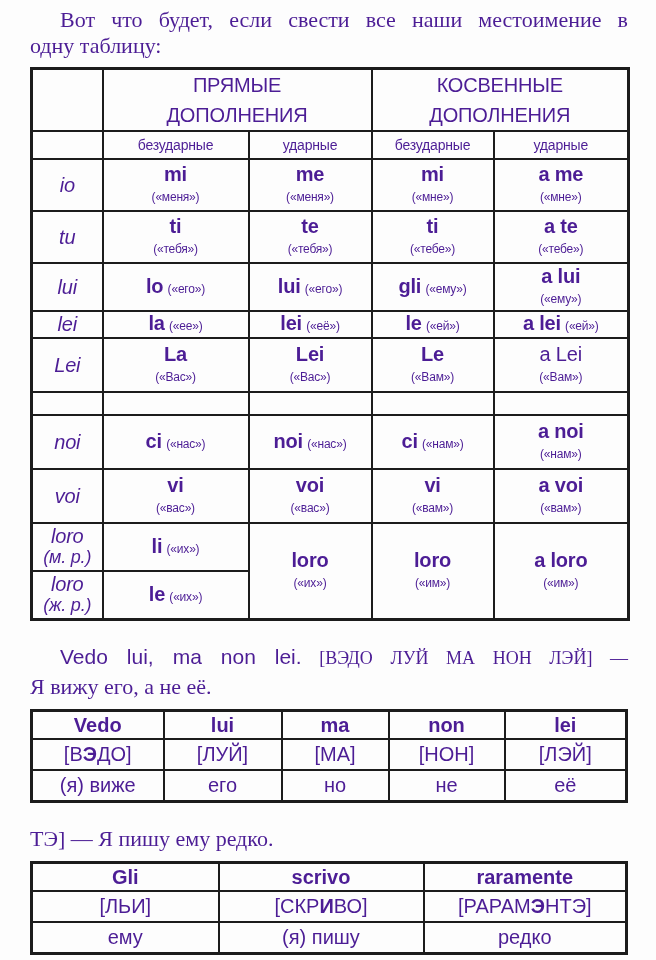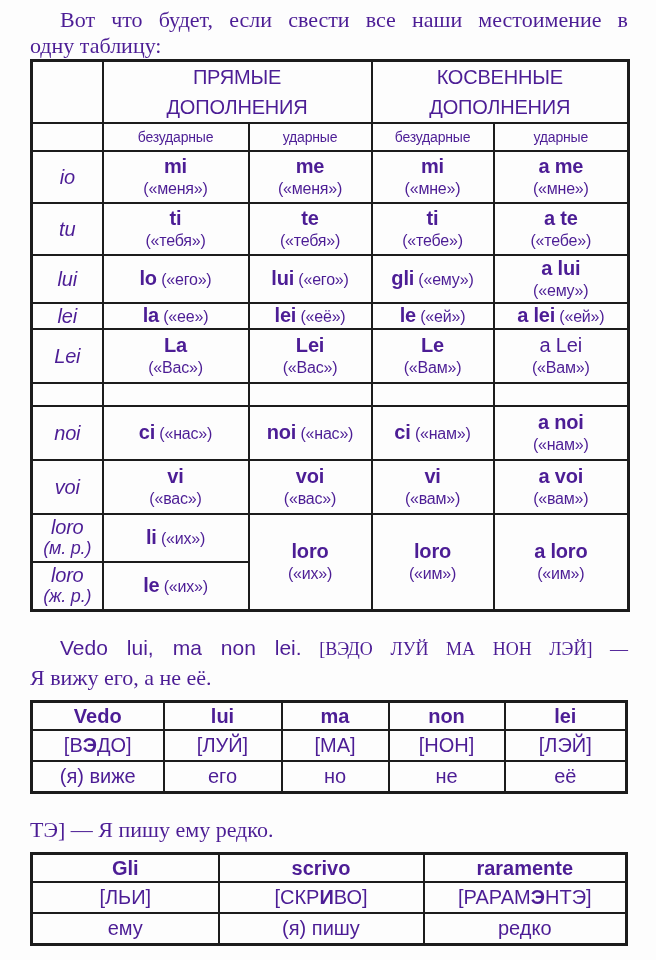--- a/index.html
+++ b/index.html
@@ -12,29 +12,29 @@
   .intro{margin:7px 28px 0 30px;font-family:"Liberation Serif",serif;
          font-size:22px;line-height:26px;}
   .jline{text-align:justify;text-align-last:justify;}
   .indent{text-indent:30px;}
   
   table{border-collapse:collapse;margin-left:30px;table-layout:fixed;}
   td{border:2px solid #1c1c1c;text-align:center;vertical-align:middle;
      padding:0 2px;overflow:hidden;}
   .gtable,.ptable{border:3px solid #1c1c1c;}
   
-  .gtable{width:597px;letter-spacing:-0.2px;}
+  .gtable{margin-top:8px;width:597px;letter-spacing:-0.2px;}
   .hd td{font-size:20px;line-height:30px;}
   .rh-h1 td{height:60px;}
   .sub td{font-size:14px;height:26px;}
   .pron{font-style:italic;font-size:20px;}
   .pron .p2{font-size:18px;line-height:21px;}
   .pron .p1{line-height:21px;}
   .w{font-weight:bold;font-size:20px;line-height:23px;}
-  .t{font-size:16px;line-height:22px;}
+  .t{font-size:12px;line-height:22px;}
   .nb{font-weight:normal;}
   .rh-a td{height:50px;}
   .rh-b td{height:46px;}
   .rh-c td{height:24px;}
   .rh-d td{height:52px;}
   .rh-sp td{height:21px;}
   
   .ptable{margin-top:8px;width:595px;font-size:20px;}
   .pt-head td{font-weight:bold;height:26px;}
   .pt-trans td{height:29px;}

